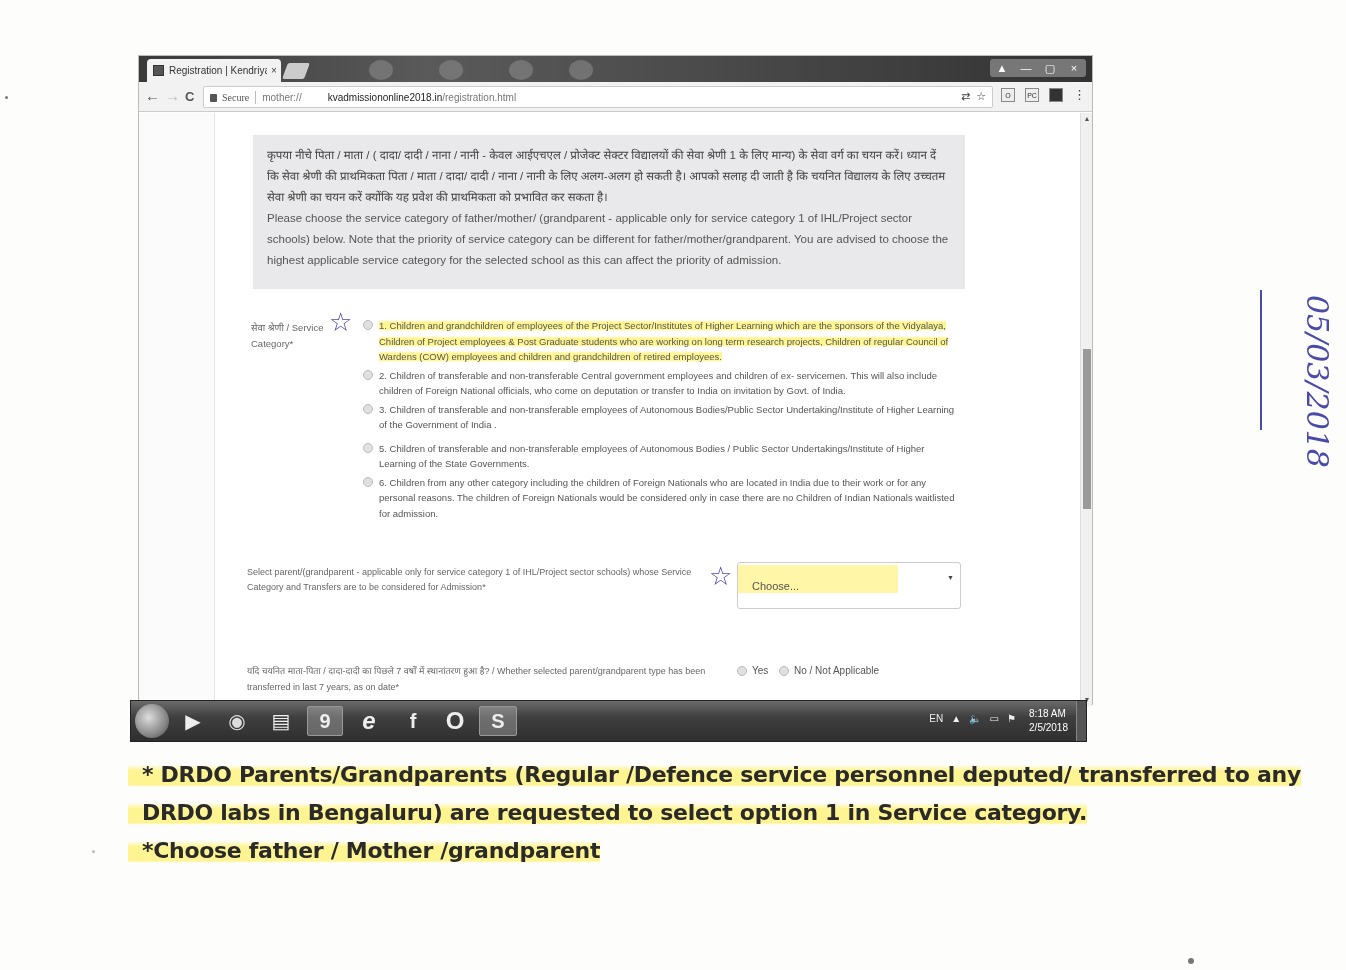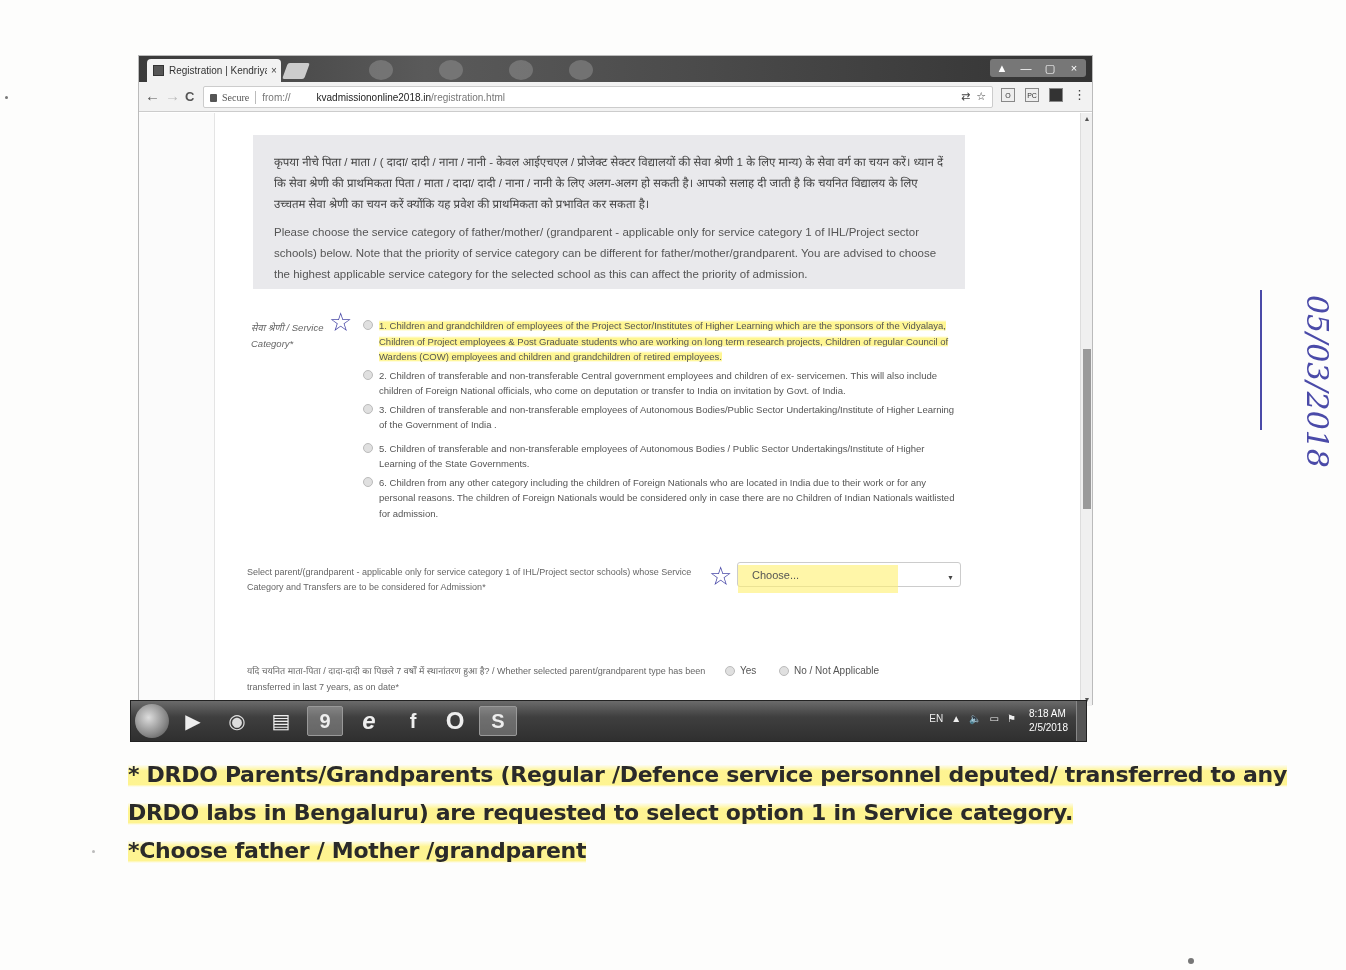--- a/index.html
+++ b/index.html
@@ -40,52 +40,52 @@
 
   .viewport { position: absolute; left: 0; top: 57px; width: 942px; height: 593px; background: #fff; overflow: hidden; }
   .leftgutter { position: absolute; left: 0; top: 0; width: 76px; height: 100%; background: #fbfbfb; border-right: 1px solid #e4e4e4; }
   .scrollbar { position: absolute; right: 0; top: 57px; width: 12px; height: 593px; background: #f0f0f0; border-left: 1px solid #ddd; }
   .scroll-up, .scroll-down { position: absolute; left: 0; width: 12px; height: 12px; font-size: 7px; color: #555; text-align: center; line-height: 12px; }
   .scroll-up { top: 0; } .scroll-down { bottom: 0; }
   .scroll-thumb { position: absolute; left: 2px; top: 236px; width: 8px; height: 160px; background: #9a9a9a; }
 
   .notice { position: absolute; left: 114px; top: 22px; width: 712px; height: 154px; background: #e9e9ec; padding: 10px 14px;
     font-size: 11.5px; line-height: 21px; color: #444; }
-  .notice p { margin: 7px; }
+  .notice p { margin: 0; }
 
   .field-label { position: absolute; font-size: 9.5px; color: #666; line-height: 16px; }
   .star { position: absolute; color: #4a4aa8; font-size: 26px; line-height: 26px; }
 
   .options { position: absolute; left: 224px; top: 205px; width: 600px; font-size: 9.5px; color: #555; line-height: 15.5px; }
   .opt { position: relative; padding-left: 16px; margin-bottom: 3px; }
   .opt .radio { position: absolute; left: 0; top: 2px; width: 10px; height: 10px; border-radius: 50%; background: #e0e0e0; border: 1px solid #bbb; }
   .hl { background: linear-gradient(180deg, rgba(255,245,120,0) 0%, rgba(255,243,110,.75) 20%, rgba(255,243,110,.75) 85%, rgba(255,245,120,0) 100%); }
 
-  .select { position: absolute; left: 598px; top: 449px; width: 224px; height: 25px; border: 1px solid #ccc; border-radius: 3px; background: #fff;
+  .select { position: absolute; left: 598px; top: 449px; width: 224px; height: 47px; border: 1px solid #ccc; border-radius: 3px; background: #fff;
     font-size: 11px; color: #555; display: flex; align-items: center; padding-left: 14px; }
   .select .sel-hl { position: absolute; left: 0; top: 2px; width: 160px; height: 28px; background: rgba(255,240,110,.6); }
   .select .sel-text { position: relative; }
   .select .caret { position: absolute; right: 6px; top: 11px; font-size: 7px; color: #444; }
 
   .radio-inline { position: absolute; top: 552px; font-size: 10px; color: #555; display: flex; align-items: center; gap: 5px; }
   .radio-inline .radio { width: 10px; height: 10px; border-radius: 50%; background: #e0e0e0; border: 1px solid #bbb; }
 
   
   .taskbar { position: absolute; left: 130px; top: 700px; width: 957px; height: 42px; background: linear-gradient(180deg,#6b6b6b,#3f3f3f 40%,#2f2f2f); border: 1px solid #222; }
   .start { position: absolute; left: 4px; top: 3px; width: 34px; height: 34px; border-radius: 50%; background: radial-gradient(circle at 40% 40%, #ddd, #888 60%, #444); }
   .tb-icon { position: absolute; top: 5px; width: 32px; height: 30px; display: flex; align-items: center; justify-content: center; color: #eee; font-size: 20px; font-weight: bold; }
   .tb-icon.active { background: rgba(255,255,255,.25); border: 1px solid #999; border-radius: 2px; }
   .tray { position: absolute; right: 70px; top: 12px; display: flex; gap: 8px; color: #eee; font-size: 10px; }
   .clock { position: absolute; right: 18px; top: 6px; color: #fff; font-size: 10px; line-height: 14px; text-align: left; }
   .show-desktop { position: absolute; right: 0; top: 0; width: 10px; height: 40px; background: #555; border-left: 1px solid #888; }
 
   
   .footnotes { position: absolute; left: 128px; top: 756px; width: 1140px; font-family: "DejaVu Sans", sans-serif; font-size: 22px; line-height: 38px; color: #2a2a2a; font-weight: bold; letter-spacing: -0.3px; }
   .footnotes .line { white-space: nowrap; }
-  .marker { background: linear-gradient(180deg, rgba(255,245,120,0) 10%, rgba(255,240,100,.7) 35%, rgba(255,240,100,.7) 90%, rgba(255,245,120,0) 100%); }
+  .marker { background: linear-gradient(180deg, rgba(255,245,120,0) 10%, rgba(255,240,100,.7) 35%, rgba(255,240,100,.7) 90%, rgba(255,245,120,0) 100%); padding-left: 14px; }
 
   
   .handdate { position: absolute; left: 1232px; top: 360px; transform: rotate(90deg); transform-origin: center; width: 170px; height: 40px;
     color: #4a4aa8; font-family: "DejaVu Serif", serif; font-size: 30px; font-style: italic; text-align: center; line-height: 40px; }
   .handline { position: absolute; left: 1260px; top: 290px; width: 2px; height: 140px; background: #4a4aa8; }
 </style>
 </head>
 <body>
 
 <div class="paper">
@@ -114,21 +114,21 @@
     </div>
 
     <div class="addressbar">
       <span class="nav" style="left:6px;">←</span>
       <span class="nav" style="left:26px;color:#bbb;">→</span>
       <span class="nav" style="left:46px;font-weight:bold;font-size:13px;top:7px;">C</span>
       <div class="omnibox">
         <span class="lock"></span>
         <span class="secure">Secure</span>
         <span class="sep"></span>
-        <span class="url-path">from://</span>
+        <span class="url-path">mother://</span>
         <span class="url-host">kvadmissiononline2018.in</span>
         <span class="url-path">/registration.html</span>
         <div class="omni-icons">
           <span>⇄</span>
           <span>☆</span>
         </div>
       </div>
       <div class="ext-icons">
         <span class="ext">O</span>
         <span class="ext">PC</span>
@@ -138,21 +138,21 @@
     </div>
 
     <div class="viewport">
       <div class="leftgutter"></div>
 
       <div class="notice">
         <p>कृपया नीचे पिता / माता / ( दादा/ दादी / नाना / नानी - केवल आईएचएल / प्रोजेक्ट सेक्टर विद्यालयों की सेवा श्रेणी 1 के लिए मान्य) के सेवा वर्ग का चयन करें। ध्यान दें कि सेवा श्रेणी की प्राथमिकता पिता / माता / दादा/ दादी / नाना / नानी के लिए अलग-अलग हो सकती है। आपको सलाह दी जाती है कि चयनित विद्यालय के लिए उच्चतम सेवा श्रेणी का चयन करें क्योंकि यह प्रवेश की प्राथमिकता को प्रभावित कर सकता है।</p>
         <p style="color:#555;">Please choose the service category of father/mother/ (grandparent - applicable only for service category 1 of IHL/Project sector schools) below. Note that the priority of service category can be different for father/mother/grandparent. You are advised to choose the highest applicable service category for the selected school as this can affect the priority of admission.</p>
       </div>
 
-      <div class="field-label" style="left:112px;top:207px;width:78px;font-style:italic;">सेवा श्रेणी / Service Category*</div>
+      <div class="field-label" style="left:112px;top:207px;width:78px;">सेवा श्रेणी / Service Category*</div>
       <div class="star" style="left:190px;top:196px;">☆</div>
 
       <div class="options">
         <div class="opt">
           <span class="radio"></span>
           <span class="hl">1. Children and grandchildren of employees of the Project Sector/Institutes of Higher Learning which are the sponsors of the Vidyalaya, Children of Project employees &amp; Post Graduate students who are working on long term research projects, Children of regular Council of Wardens (COW) employees and children and grandchildren of retired employees.</span>
         </div>
         <div class="opt">
           <span class="radio"></span>
           <span>2. Children of transferable and non-transferable Central government employees and children of ex- servicemen. This will also include children of Foreign National officials, who come on deputation or transfer to India on invitation by Govt. of India.</span>
@@ -175,21 +175,21 @@
         <div>Select parent/(grandparent - applicable only for service category 1 of IHL/Project sector schools) whose Service Category and Transfers are to be considered for Admission*</div>
       </div>
       <div class="star" style="left:570px;top:450px;">☆</div>
       <div class="select">
         <span class="sel-hl"></span>
         <span class="sel-text">Choose...</span>
         <span class="caret">▼</span>
       </div>
 
       <div class="field-label" style="left:108px;top:550px;width:470px;font-size:9px;">यदि चयनित माता-पिता / दादा-दादी का पिछले 7 वर्षों में स्थानांतरण हुआ है? / Whether selected parent/grandparent type has been transferred in last 7 years, as on date*</div>
-      <div class="radio-inline" style="left:586px;text-align:center;">
+      <div class="radio-inline" style="left:598px;text-align:center;">
         <span class="radio"></span>
         <span>Yes</span>
       </div>
       <div class="radio-inline" style="left:640px;">
         <span class="radio"></span>
         <span>No / Not Applicable</span>
       </div>
     </div>
 
     <div class="scrollbar">

